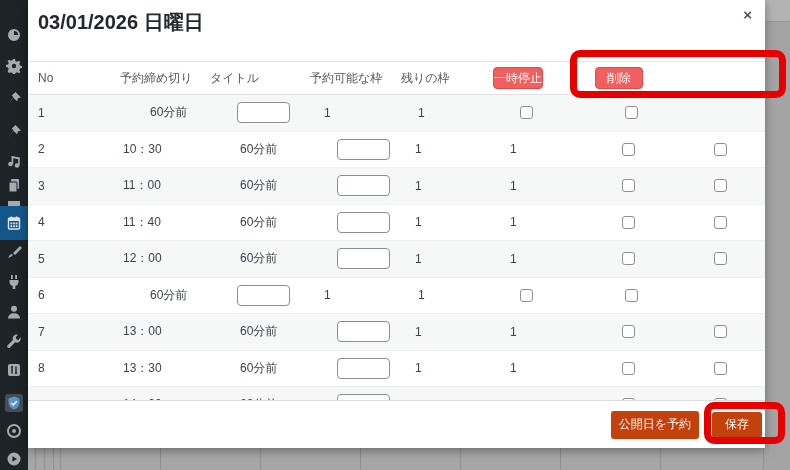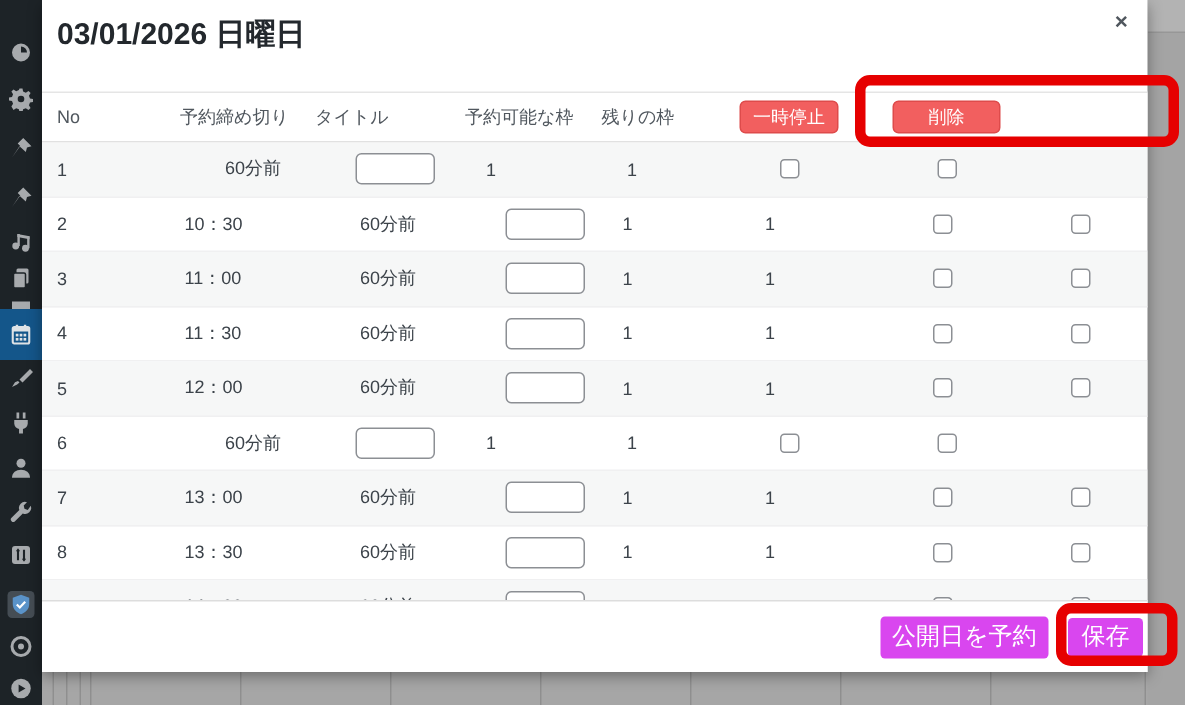--- a/index.html
+++ b/index.html
@@ -33,34 +33,34 @@
   .tr { height:36.5px; font-size:12px; color:#3c434a; border-bottom:1px solid #f0f0f1; }
   .tr:nth-child(odd) { background:#f6f7f7; }
 
   .c-time-v { padding-left:3px; }
   .c-dead-v { padding-left:30px; }
   .c-avail-v { padding-left:14px; }
   .c-rem-v { padding-left:17px; }
 
   .title-input { margin-left:27px; width:53px; height:21px; border:1px solid #8c8f94; border-radius:4px; background:#fff; }
 
-  .btn-danger { width:66px; height:22px; background:#f25f5f; border:1px solid #de4b4b; border-radius:4px;
+  .btn-danger { width:50px; height:22px; background:#f25f5f; border:1px solid #de4b4b; border-radius:4px;
                 color:#fff; font-size:12px; line-height:20px; text-align:center; cursor:pointer;
                 font-family:inherit; }
-  .btn-danger.del { width:72px; }
+  .btn-danger.del { width:48px; }
 
   .cb-zone { width:66px; display:flex; justify-content:center; }
   .cb-zone.del { width:72px; }
   input.cb { appearance:none; -webkit-appearance:none; width:13px; height:13px; border:1px solid #8c8f94;
              border-radius:3px; background:#fff; cursor:pointer; margin:0; }
 
   .modal-footer { position:absolute; left:0; bottom:0; width:737px; height:48px; background:#fff;
                   border-top:1px solid #dddddd; display:flex; align-items:center; justify-content:flex-end;
                   gap:13px; padding-right:3px; }
-  .btn-primary { background:#d946ef; color:#fff; border:none; border-radius:3px; font-size:16px;
+  .btn-primary { background:#c2410c; color:#fff; border:none; border-radius:3px; font-size:12px;
                  height:28px; padding:0 8px; cursor:pointer; font-family:inherit; }
   .btn-save { height:26px; width:50px; padding:0; }
 
   
   .annot { position:absolute; border:7px solid #e60000; border-radius:10px; z-index:10; pointer-events:none; }
   .annot-a { left:570px; top:50px; width:216px; height:48px; }
   .annot-b { left:704px; top:402px; width:81px; height:42px; }
 </style>
 </head>
 <body>
@@ -274,21 +274,21 @@
     <div class="cb-zone">
           <input type="checkbox" class="cb" style="">
         </div>
     <div class="cb-zone del">
           <input type="checkbox" class="cb" style="">
         </div>
   </div>
 
   <div class="grid-row tr">
     <div>4</div>
-    <div class="c-time-v">11：30</div>
+    <div class="c-time-v">11：40</div>
     <div class="c-dead-v">60分前</div>
     <div><input type="text" class="title-input" style=""></div>
     <div class="c-avail-v">1</div>
     <div class="c-rem-v">1</div>
     <div class="cb-zone">
           <input type="checkbox" class="cb" style="">
         </div>
     <div class="cb-zone del">
           <input type="checkbox" class="cb" style="">
         </div>

